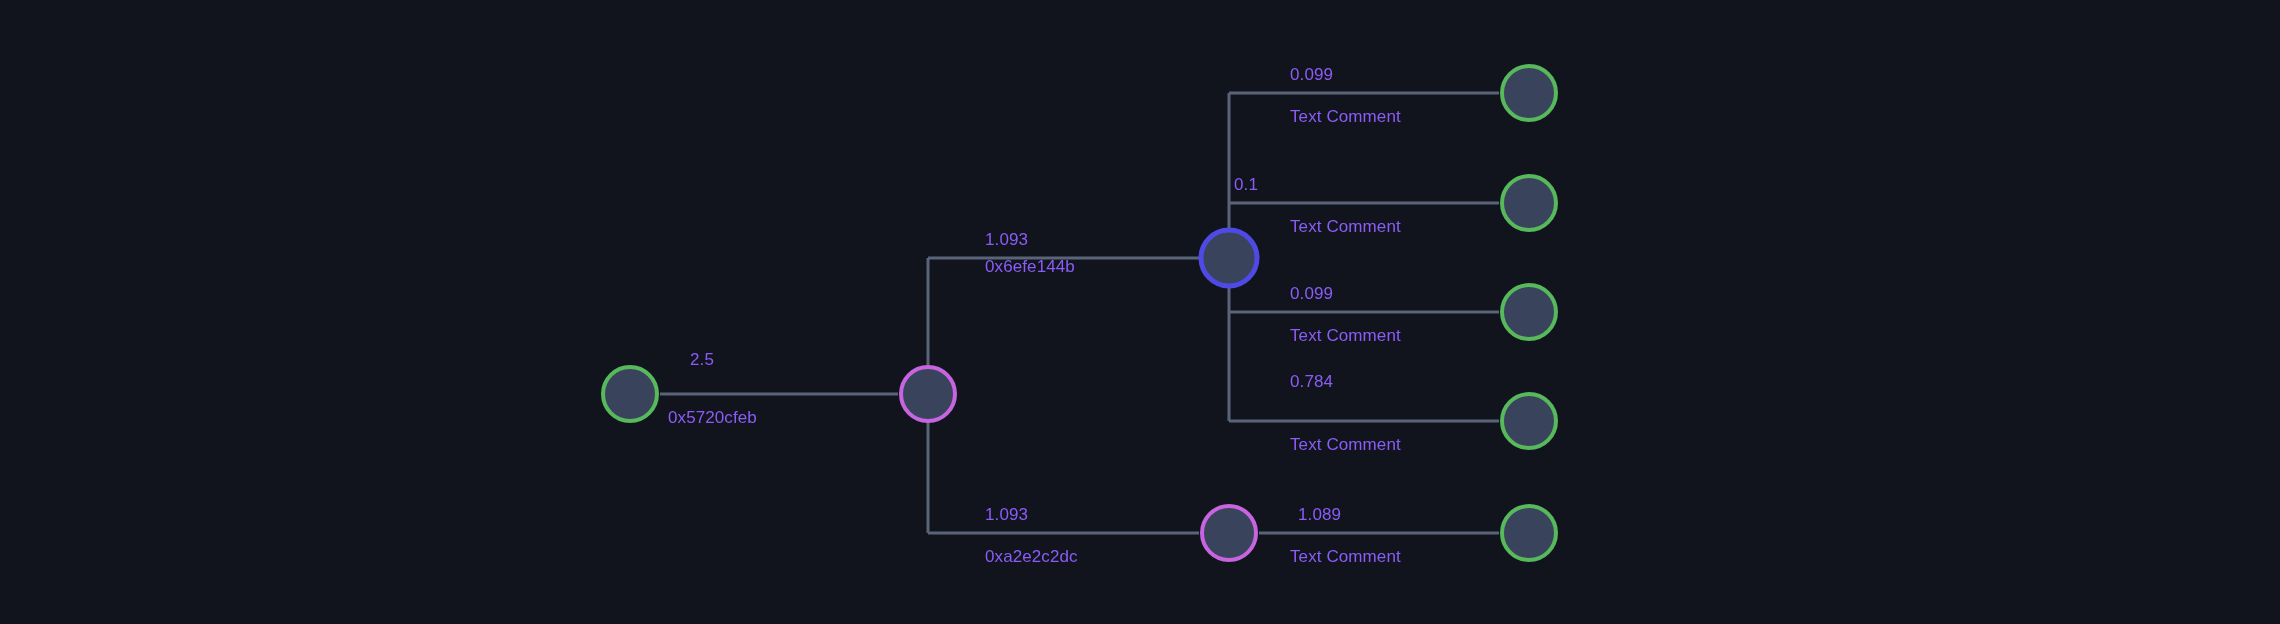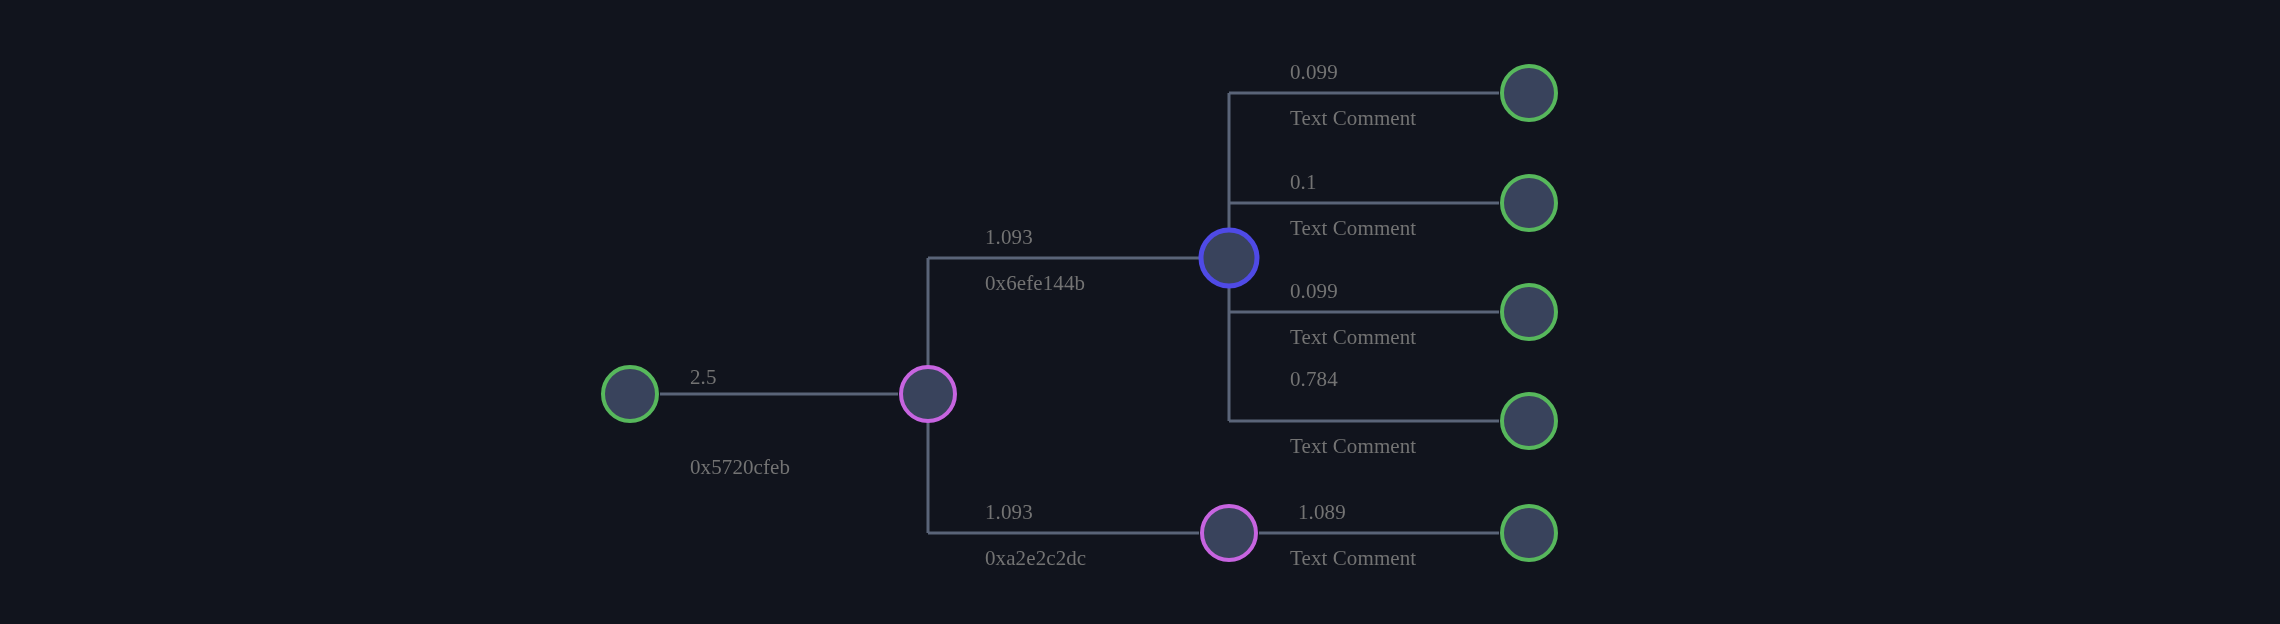--- a/index.html
+++ b/index.html
@@ -30,23 +30,23 @@
   }
   .node-circle {
     fill: #39435c;
     stroke-width: 4;
   }
   .node-green  { stroke: #57b85c; }
   .node-purple { stroke: #c764e0; }
   .node-blue   { stroke: #4f4ae6; stroke-width: 5; }
   .edge-label {
     position: absolute;
-    color: #737373;
-    font-size: 21px;
-    font-family: Liberation Serif, serif;
+    color: #8b5cf6;
+    font-size: 17px;
+    font-family: Liberation Sans, sans-serif;
     white-space: nowrap;
     line-height: 1;
     letter-spacing: 0.1px;
   }
   .label-top    { transform: translateY(-100%); }
   .label-bottom { transform: translateY(0); }
 </style>
 </head>
 <body>
 
@@ -74,29 +74,29 @@
         <circle class="node-circle node-purple" cx="1229" cy="533" r="27"></circle>
         <circle class="node-circle node-green" cx="1529" cy="93" r="27"></circle>
         <circle class="node-circle node-green" cx="1529" cy="203" r="27"></circle>
         <circle class="node-circle node-green" cx="1529" cy="312" r="27"></circle>
         <circle class="node-circle node-green" cx="1529" cy="421" r="27"></circle>
         <circle class="node-circle node-green" cx="1529" cy="533" r="27"></circle>
       </g>
   </svg>
 
   <div id="labels-layer">
-      <div class="edge-label label-top" style="left: 690px; top: 388px;">2.5</div>
-      <div class="edge-label label-bottom" style="left: 690px; top: 409px; margin-top: 48px;">0x5720cfeb</div>
+      <div class="edge-label label-top" style="left: 690px; top: 368px;">2.5</div>
+      <div class="edge-label label-bottom" style="left: 668px; top: 409px;">0x5720cfeb</div>
       <div class="edge-label label-top" style="left: 985px; top: 248px;">1.093</div>
-      <div class="edge-label label-bottom" style="left: 985px; top: 273px;">0x6efe144b</div>
+      <div class="edge-label label-bottom" style="left: 985px; top: 258px;">0x6efe144b</div>
       <div class="edge-label label-top" style="left: 985px; top: 523px;">1.093</div>
       <div class="edge-label label-bottom" style="left: 985px; top: 548px; text-align: center;">0xa2e2c2dc</div>
       <div class="edge-label label-top" style="left: 1290px; top: 83px;">0.099</div>
       <div class="edge-label label-bottom" style="left: 1290px; top: 108px;">Text Comment</div>
-      <div class="edge-label label-top" style="left: 1290px; top: 193px;">0.1</div>
+      <div class="edge-label label-top" style="left: 1234px; top: 193px;">0.1</div>
       <div class="edge-label label-bottom" style="left: 1290px; top: 218px;">Text Comment</div>
       <div class="edge-label label-top" style="left: 1290px; top: 302px;">0.099</div>
       <div class="edge-label label-bottom" style="left: 1290px; top: 327px;">Text Comment</div>
       <div class="edge-label label-top" style="left: 1290px; top: 390px;">0.784</div>
       <div class="edge-label label-bottom" style="left: 1290px; top: 436px;">Text Comment</div>
       <div class="edge-label label-top" style="left: 1290px; top: 523px; margin-left: 8px;">1.089</div>
       <div class="edge-label label-bottom" style="left: 1290px; top: 548px;">Text Comment</div>
     </div>
 
 </div>

